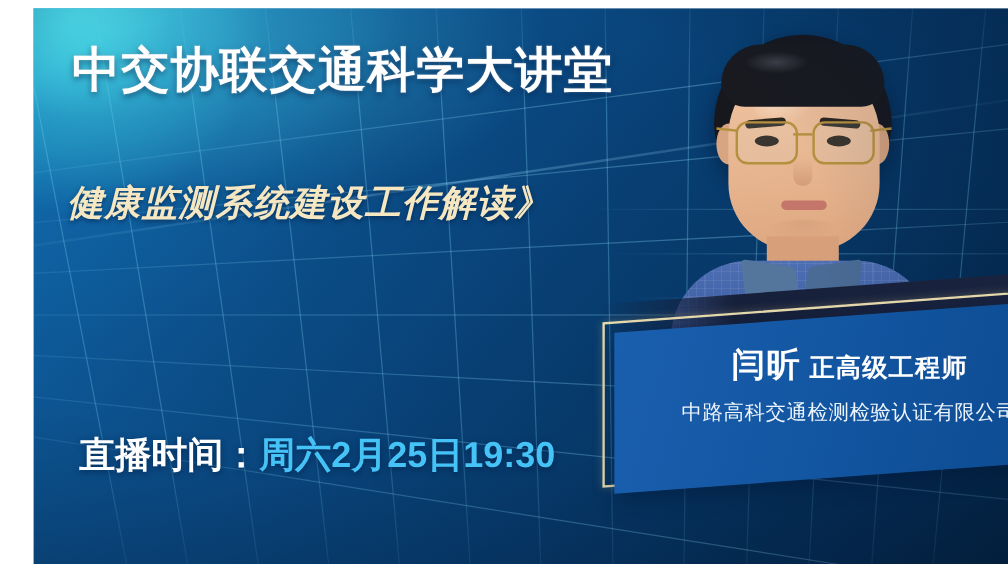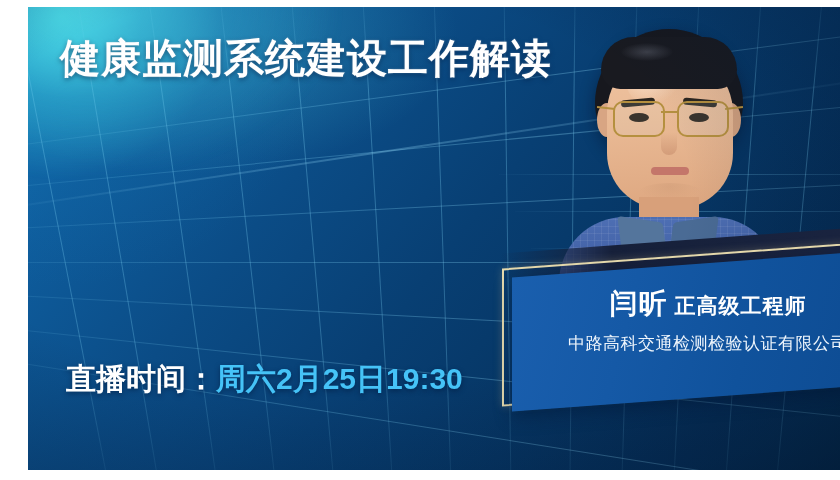--- a/index.html
+++ b/index.html
@@ -237,23 +237,24 @@
         <div class="p-collar-l"></div>
         <div class="p-collar-r"></div>
         <div class="p-placket"></div>
         <div class="p-btn"></div>
         <div class="p-shadow"></div>
       </div>
     </div>
 
     <div class="vignette"></div>
 
-    <div class="headline">健康监测系统建设工作解读</div>
+    <div class="headline">中交协联交通科学大讲堂</div>
 
     <div class="subtitle">
+      <span class="l2">健康监测系统建设工作解读》</span>
     </div>
 
     <div class="airtime">
       <span class="lab">直播时间：</span><span class="val">周六2月25日19:30</span>
     </div>
 
     <div class="card-zone">
       <div class="card-darkband"></div>
       <div class="card-gold"></div>
       <div class="card-body"></div>

